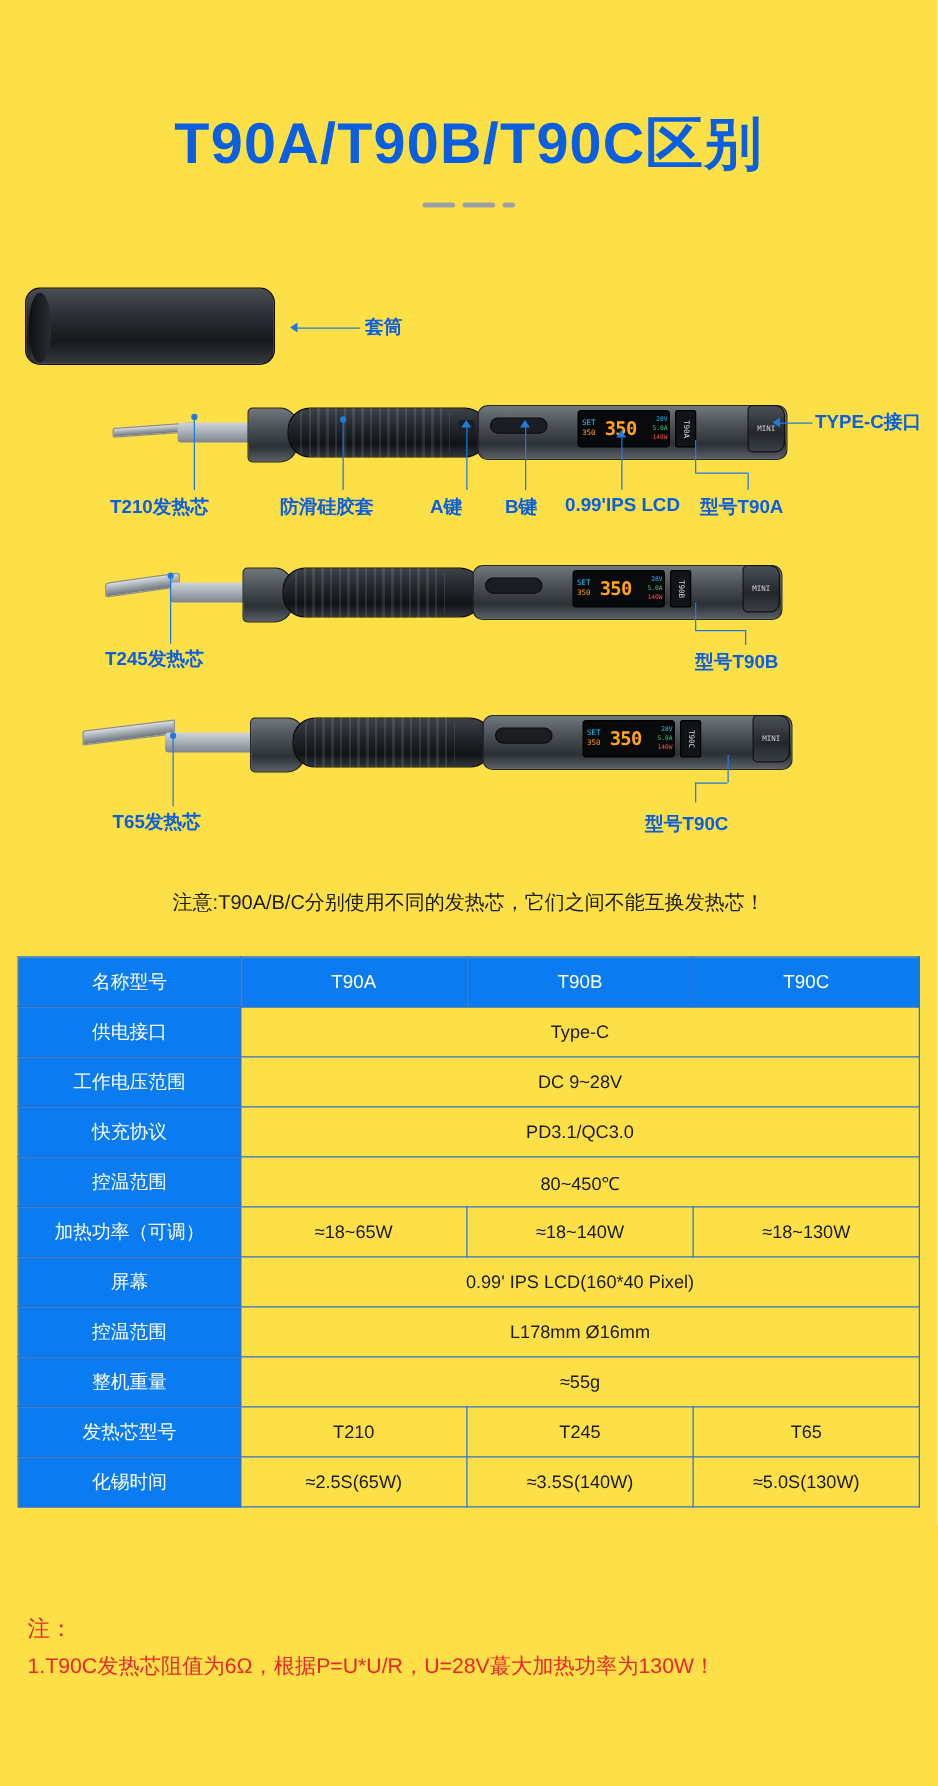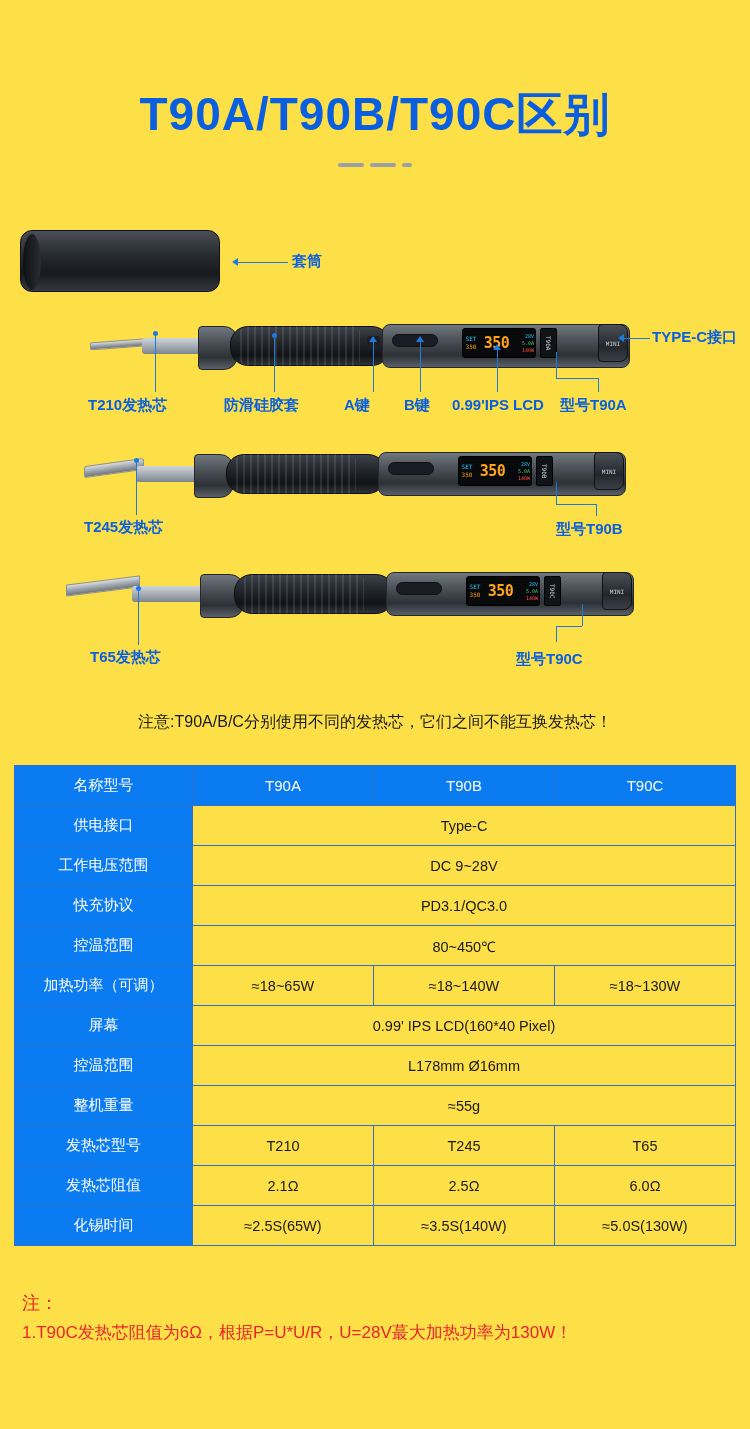--- a/index.html
+++ b/index.html
@@ -461,26 +461,20 @@
         <td class="col-head">整机重量</td>
         <td colspan="3">≈55g</td>
       </tr>
       <tr>
         <td class="col-head">发热芯型号</td>
         <td>T210</td>
         <td>T245</td>
         <td>T65</td>
       </tr>
       <tr>
-        <td class="col-head">发热芯阻值</td>
-        <td>2.1Ω</td>
-        <td>2.5Ω</td>
-        <td>6.0Ω</td>
-      </tr>
-      <tr>
         <td class="col-head">化锡时间</td>
         <td>≈2.5S(65W)</td>
         <td>≈3.5S(140W)</td>
         <td>≈5.0S(130W)</td>
       </tr>
     </tbody>
       </table>
   </div>
 
   <div class="footer">

